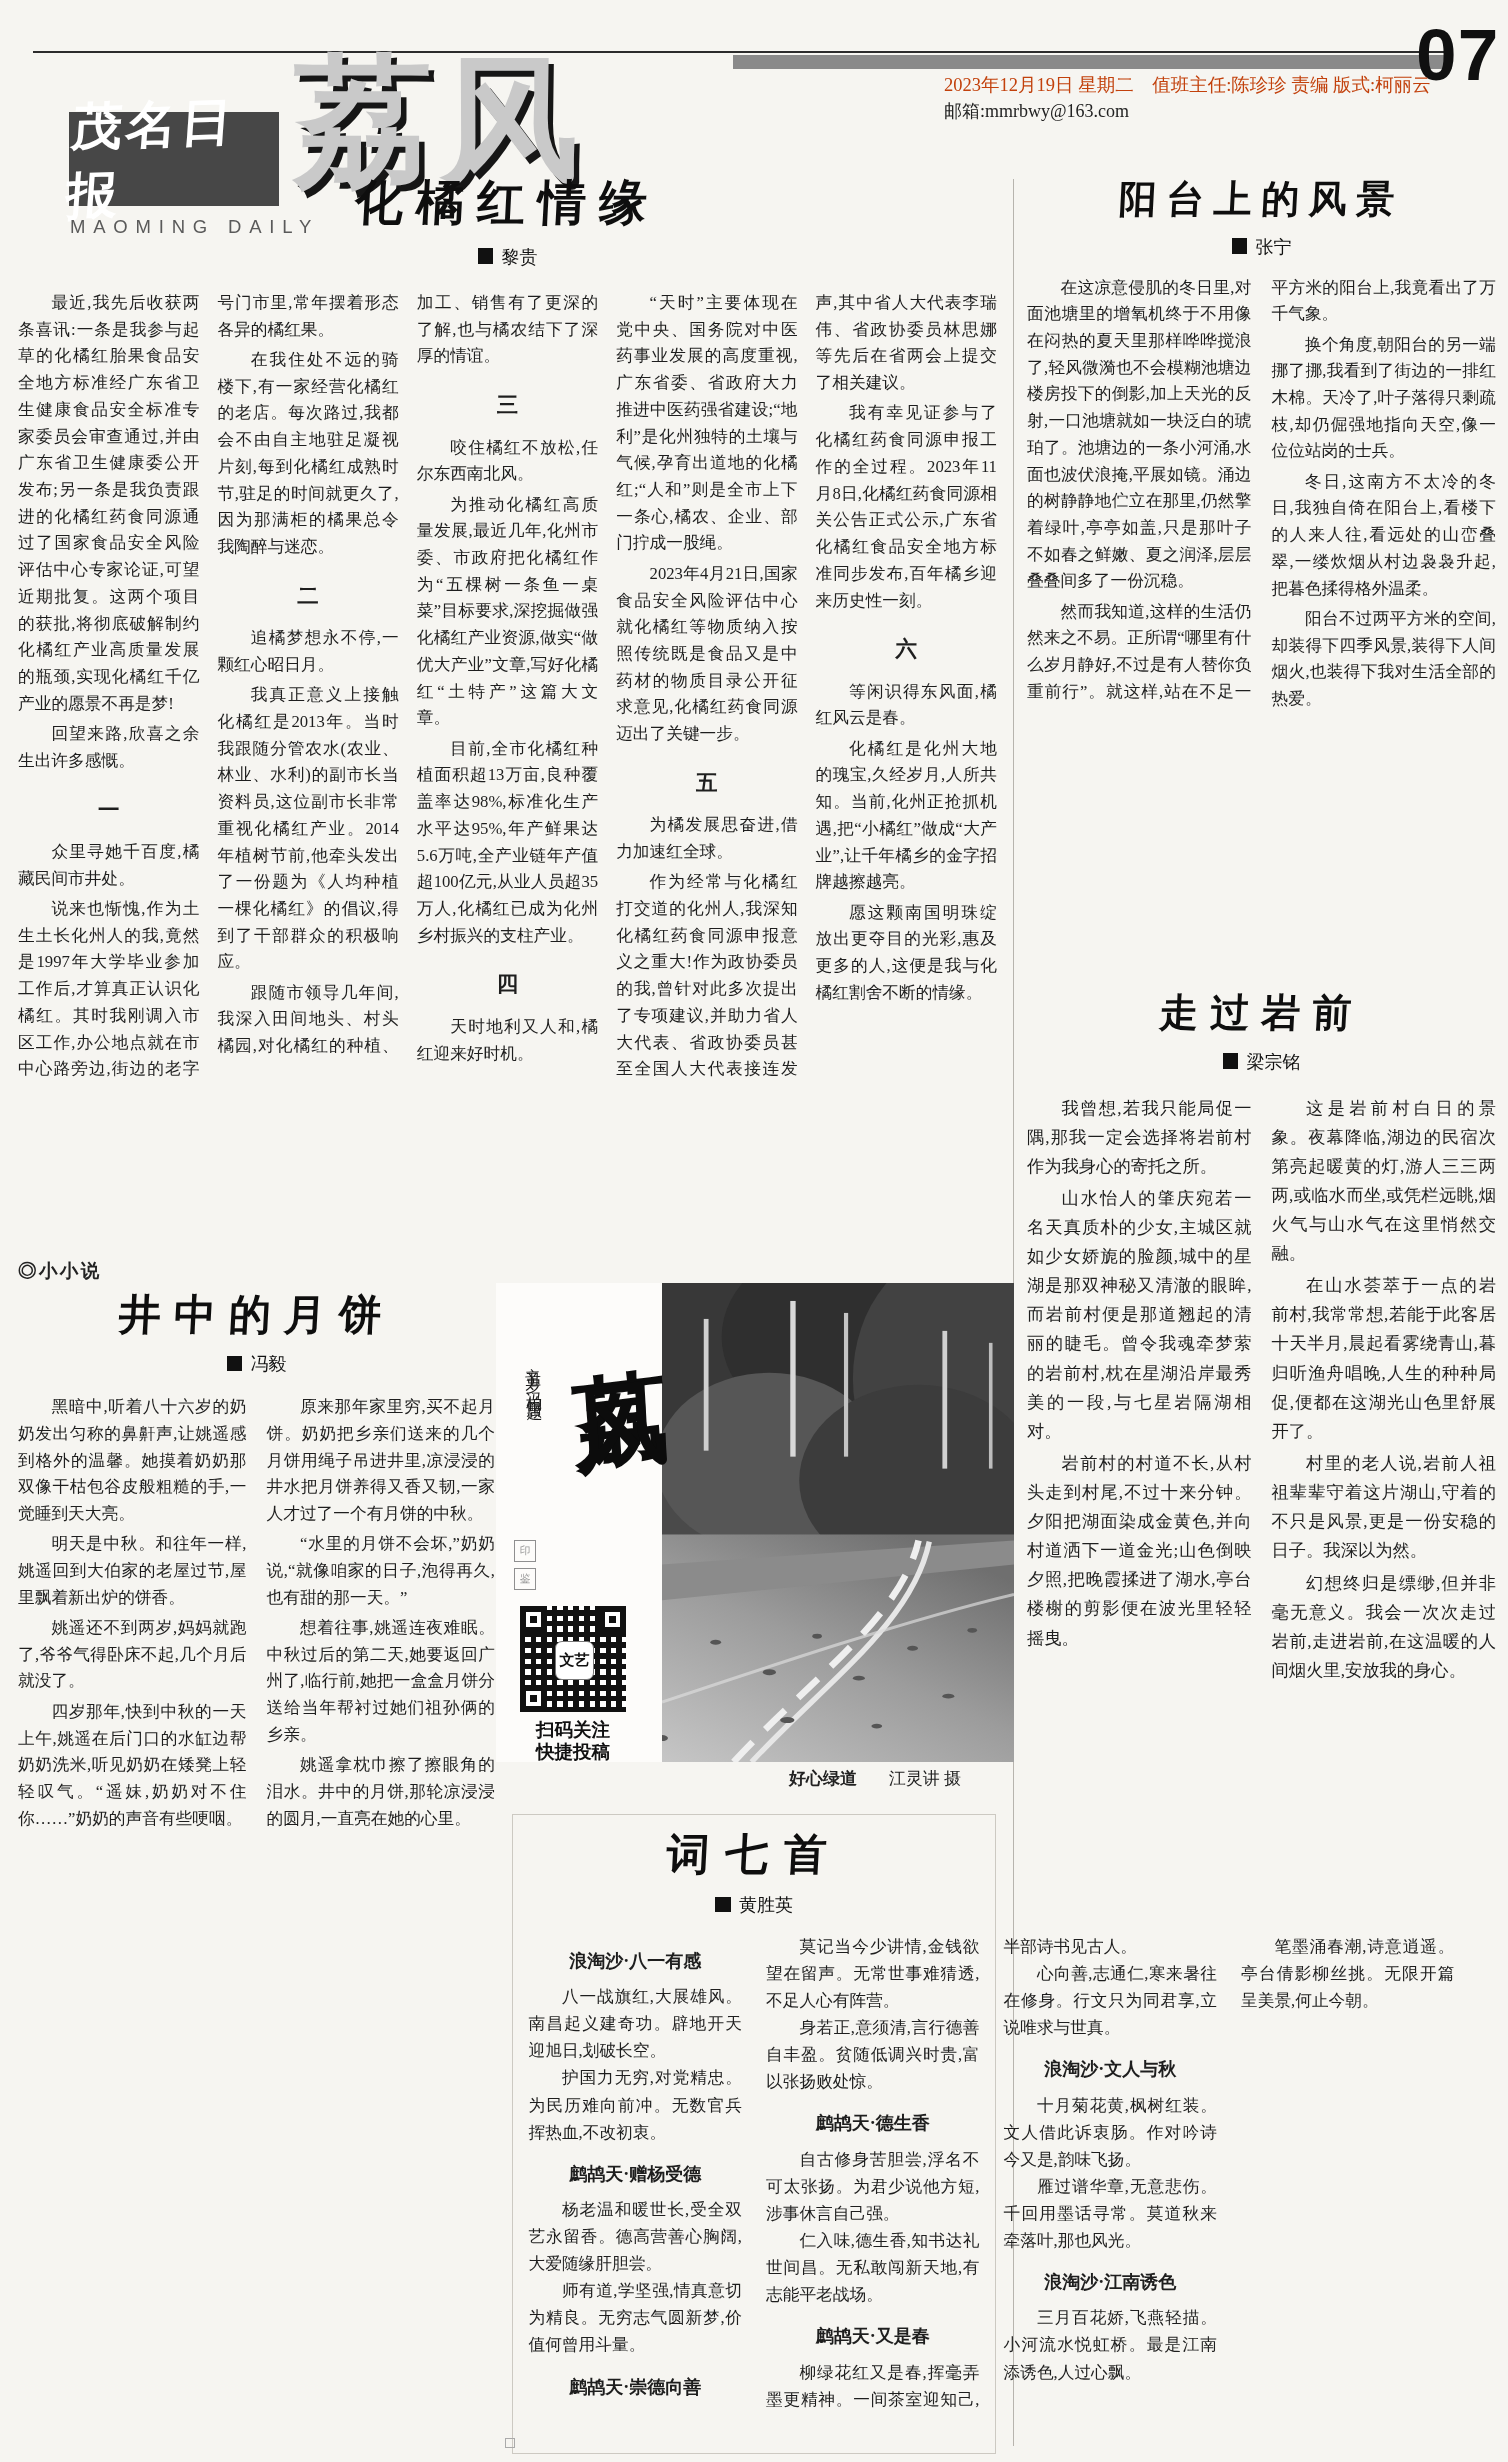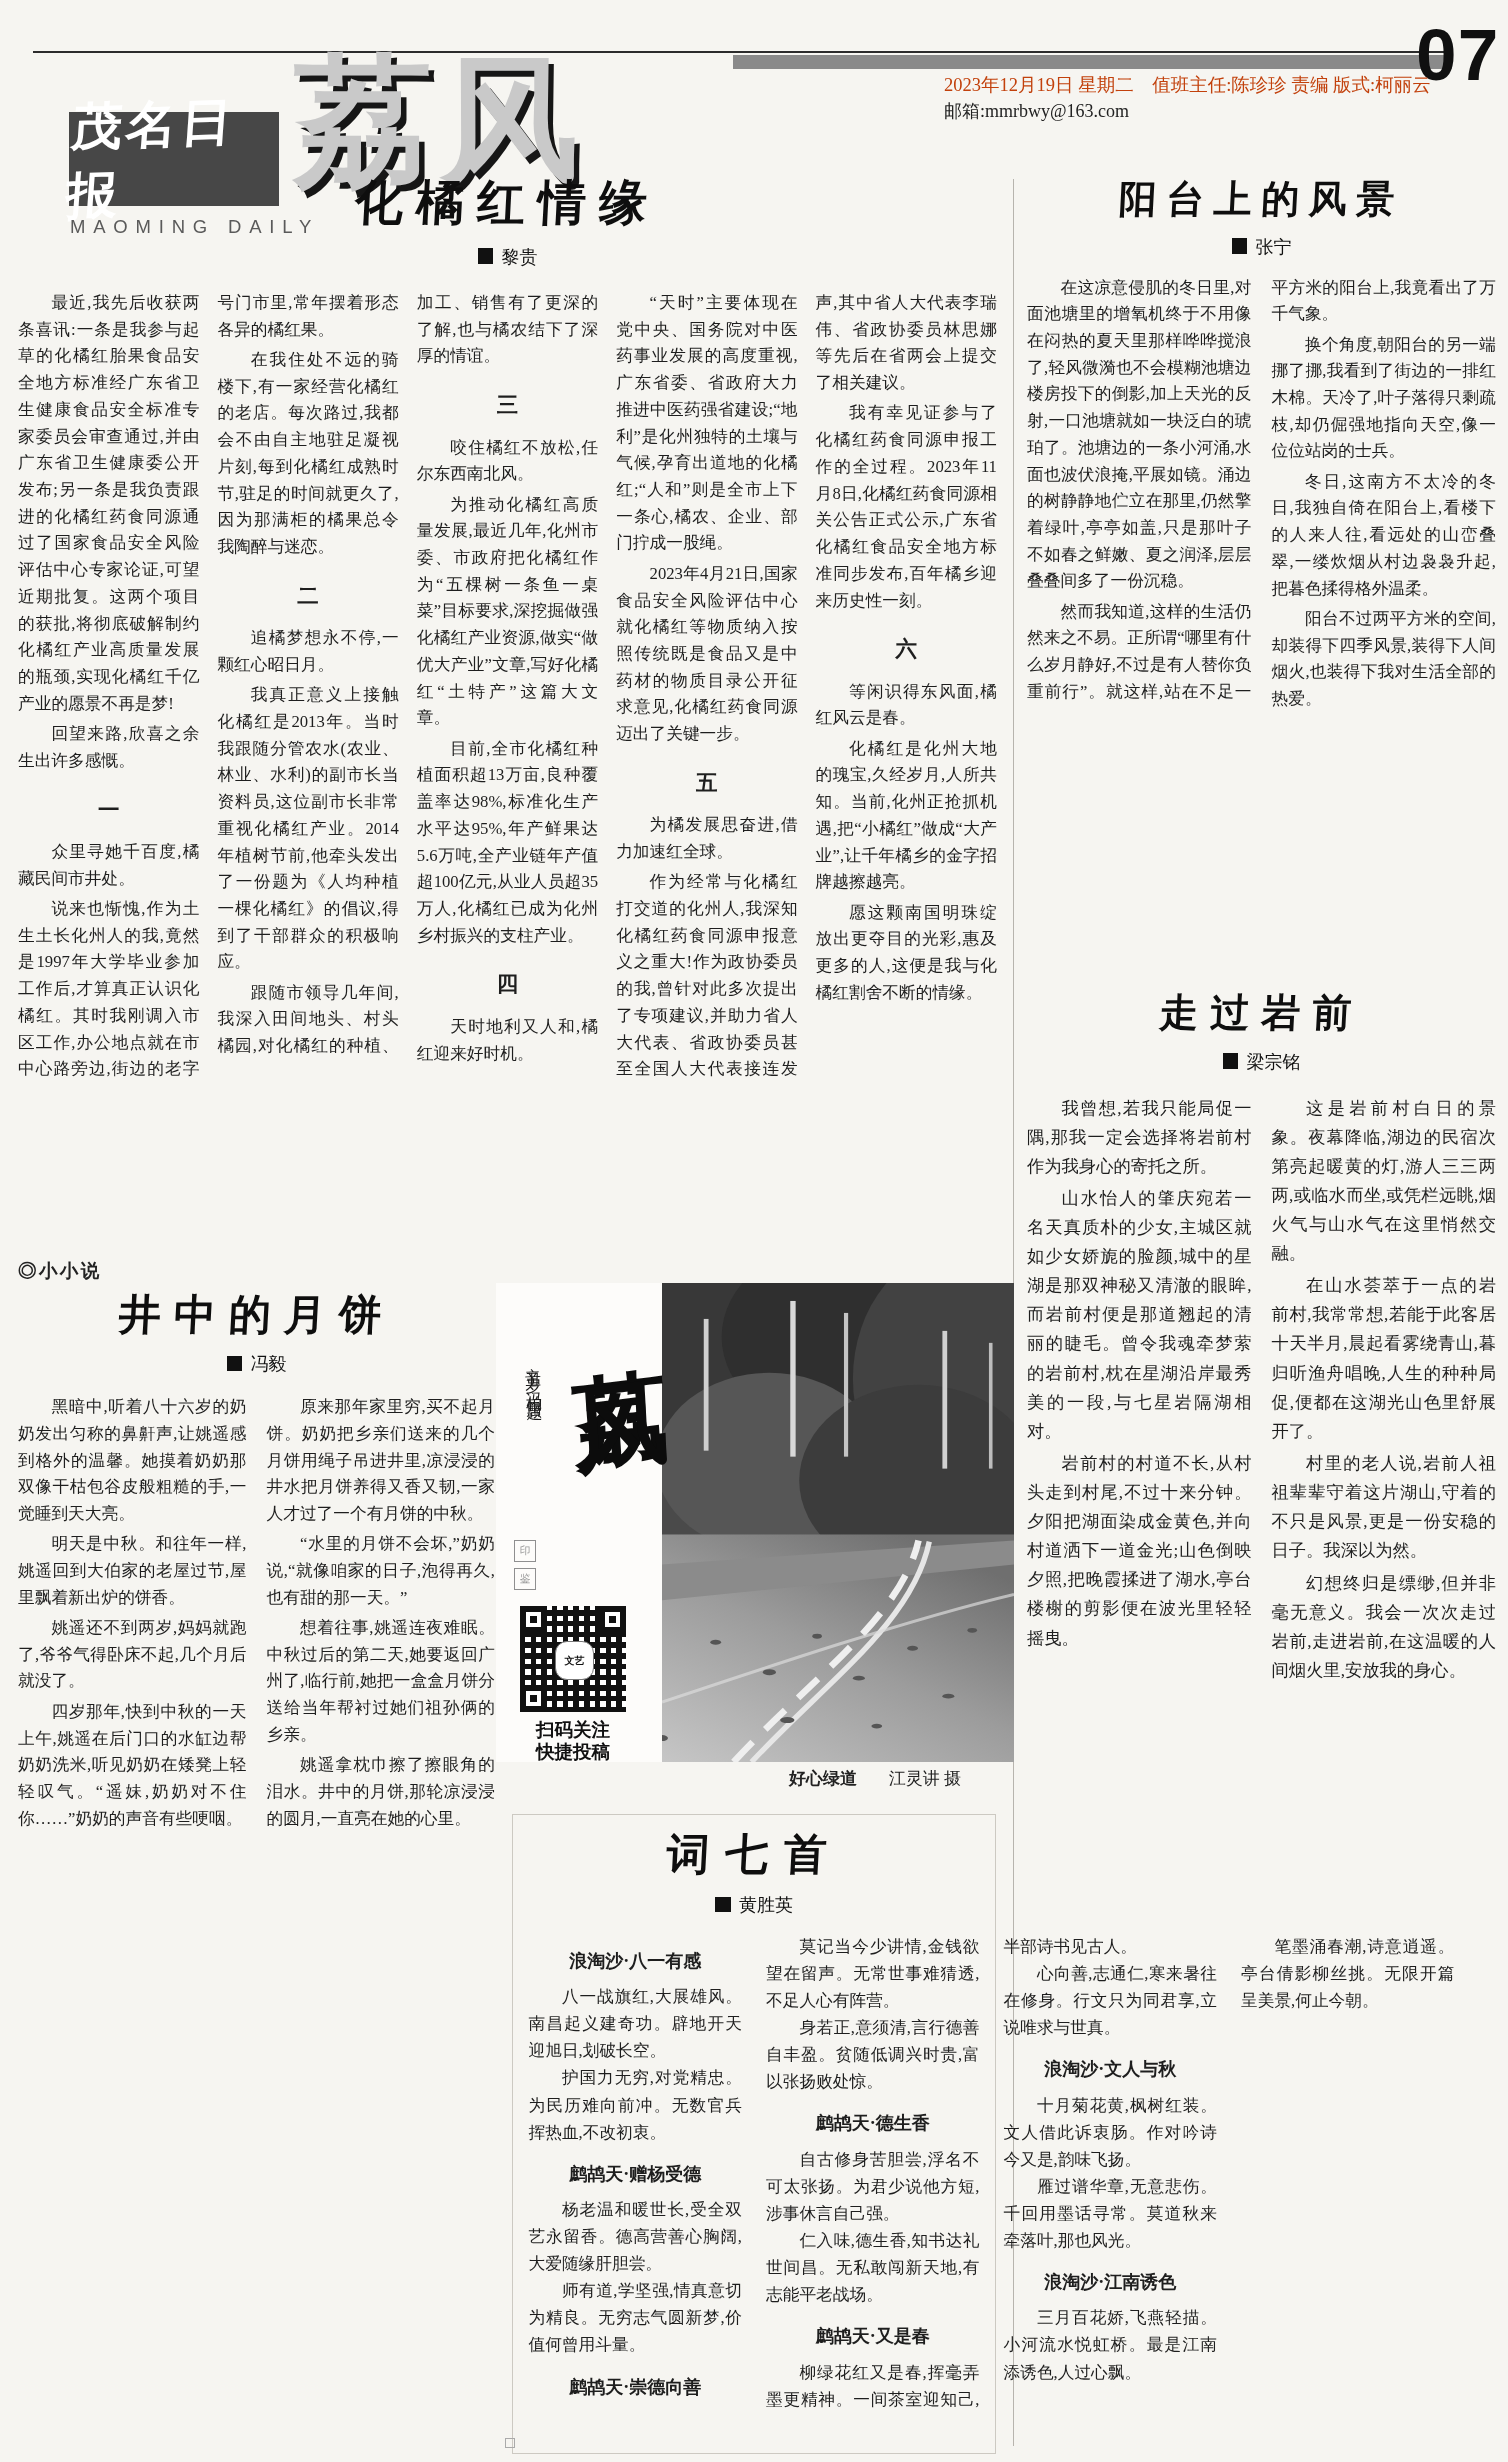--- a/index.html
+++ b/index.html
@@ -70,22 +70,22 @@
   .seal2{left:18px;top:285px;}
   
   #qr{position:absolute;left:24px;top:323px;width:106px;height:106px;background:
       repeating-linear-gradient(0deg,#111 0 5.4px,transparent 5.4px 10.7px),
       repeating-linear-gradient(90deg,#111 0 5.4px,#fff 5.4px 10.7px);}
   .finder{position:absolute;width:27.4px;height:27.4px;background:#fff;border:6px solid #111;
           box-sizing:border-box;}
   .finder::after{content:"";position:absolute;left:4.2px;top:4.2px;width:7.2px;height:7.2px;background:#111;}
   .f-tl{left:0;top:0;} .f-tr{right:0;top:0;} .f-bl{left:0;bottom:0;}
   .qr-center{position:absolute;left:35px;top:35px;width:37px;height:37px;background:#fff;
-             border:1.2px solid #777;border-radius:12px;display:flex;align-items:center;
-             justify-content:center;font-size:10px;font-weight:700;color:#111;}
+             border:1.2px solid #777;border-radius:7px;display:flex;align-items:center;
+             justify-content:center;font-size:15px;font-weight:700;color:#111;}
   .qr-cap{position:absolute;left:0;width:154px;text-align:center;font-size:18.5px;font-weight:700;
           color:#111;font-family:"Liberation Sans", sans-serif;}
   .qr-cap1{top:434px;} .qr-cap2{top:456px;}
   #photo{flex:1;height:100%;}
   #photo svg{display:block;width:100%;height:100%;}
   .photo-caption{left:789px;top:1767px;font-size:17px;font-weight:700;color:#222;}
   .photo-caption .credit{margin-left:27.4px;font-weight:400;}
 
   
   #poems{left:512px;top:1814px;width:484px;height:640px;border:0.6px solid #ccc9c2;

